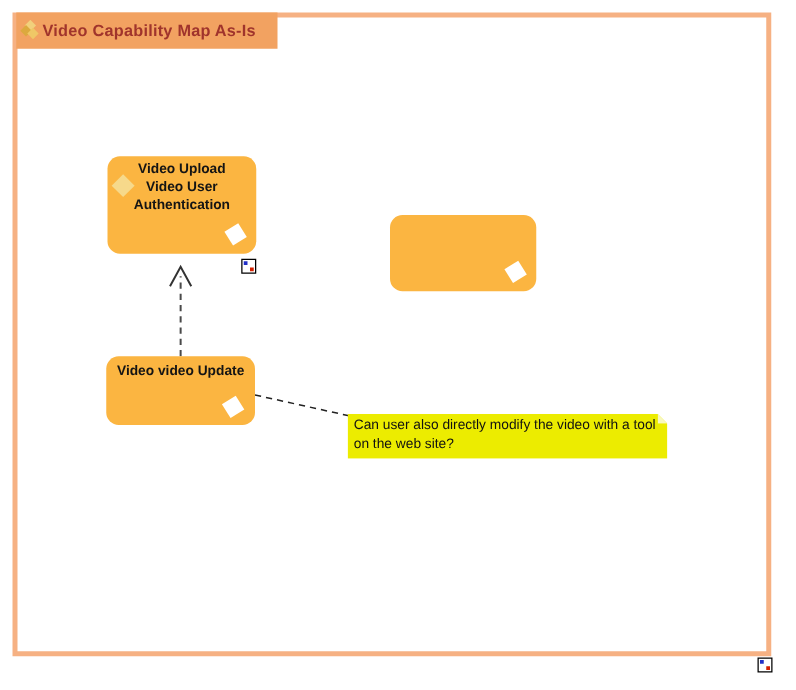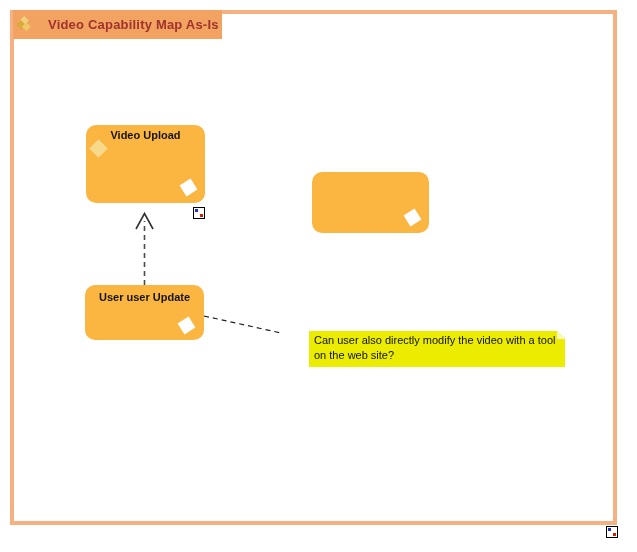--- a/index.html
+++ b/index.html
@@ -7,21 +7,21 @@
     width:637px;height:552px;position:relative;background:#ffffff;
     font-family:"Liberation Sans",sans-serif;overflow:hidden;
   }
   .frame{
     position:absolute;left:10px;top:10px;width:607px;height:515px;
     box-sizing:border-box;border:4px solid #F6B183;background:transparent;
   }
   .title-bar{
     position:absolute;left:13px;top:10px;width:209px;height:29px;
     background:#F2A261;display:flex;align-items:center;padding-left:3px;
-    box-sizing:border-box;z-index:3;gap:14px;
+    box-sizing:border-box;z-index:3;
   }
   .title-text{
     font-size:13px;font-weight:bold;color:#A0342C;letter-spacing:.2px;
     white-space:nowrap;margin-left:1px;
   }
   .cap-box{
     position:absolute;background:#FBB541;border-radius:10px;
     color:#141414;text-align:center;z-index:2;
   }
   .cap-label{
@@ -53,21 +53,20 @@
   }
   .marker .dot-blue{position:absolute;left:1px;top:1px;width:3px;height:3px;background:#2230C8;}
   .marker .dot-red{position:absolute;right:1px;bottom:1px;width:3px;height:3px;background:#D42000;}
   #marker-1{left:193px;top:207px;}
   #marker-2{left:606px;top:526px;}
   .note{
     position:absolute;left:278px;top:331px;width:256px;height:36px;
     background:#ECEC00;color:#111;font-size:11px;line-height:1.35;
     padding:2px 5px 0 5px;box-sizing:border-box;z-index:2;
     clip-path:polygon(0 0,calc(100% - 8px) 0,100% 8px,100% 100%,0 100%);
-    margin-left:31px;
   }
   .note-fold{
     position:absolute;right:0;top:0;width:8px;height:8px;
     background:#F8F8C0;clip-path:polygon(0 0,100% 100%,0 100%);
   }
   svg.overlay{position:absolute;left:0;top:0;z-index:1;}
 </style>
 </head>
 <body>
 
@@ -84,33 +83,34 @@
     <rect x="5.1" y="1.2" width="6.4" height="6.4" transform="rotate(45 8.3 4.4)" fill="#F1D07C"></rect>
     <rect x="1.6" y="5.4" width="6.4" height="6.4" transform="rotate(45 4.8 8.6)" fill="#DCA93E"></rect>
     <rect x="7.2" y="7.6" width="6.4" height="6.4" transform="rotate(45 10.4 10.8)" fill="#EFC766"></rect>
   </svg>
   <span class="title-text">Video Capability Map As-Is</span>
 </div>
 
 <div class="cap-box" id="box-upload">
   <div class="cap-label">Video Upload</div>
   <div class="diamond pale"></div>
+  <div class="auth-label">Video User Authentication</div>
   <div class="diamond white"></div>
 </div>
 <div class="marker" id="marker-1">
   <span class="dot-blue"></span>
   <span class="dot-red"></span>
 </div>
 
 <div class="cap-box" id="box-download">
   <div class="diamond white"></div>
 </div>
 
 <div class="cap-box" id="box-update">
-  <div class="cap-label">User user Update</div>
+  <div class="cap-label">Video video Update</div>
   <div class="diamond white"></div>
 </div>
 
 <div class="note">
   <span>Can user also directly modify the video with a tool on the web site?</span>
   <div class="note-fold"></div>
 </div>
 
 <div class="marker" id="marker-2">
   <span class="dot-blue"></span>

